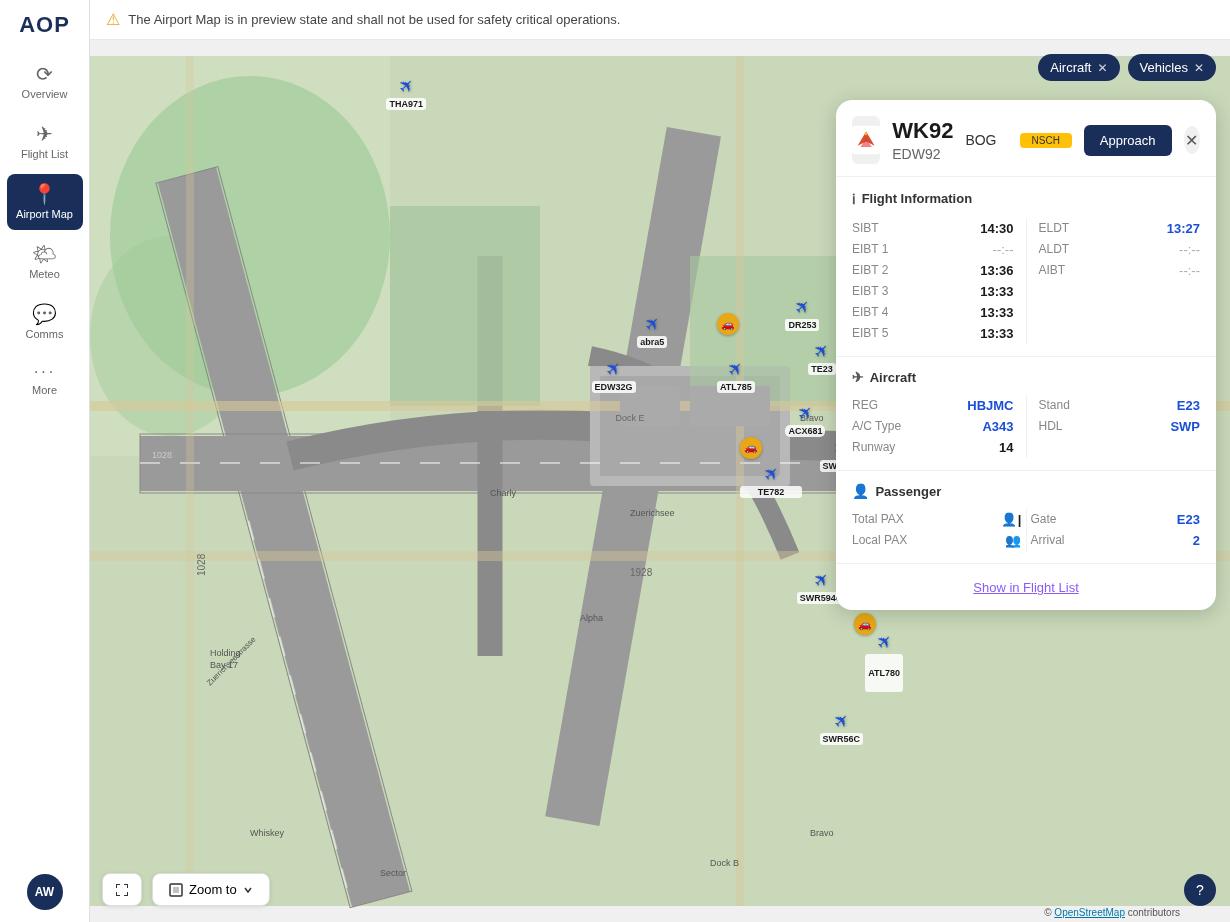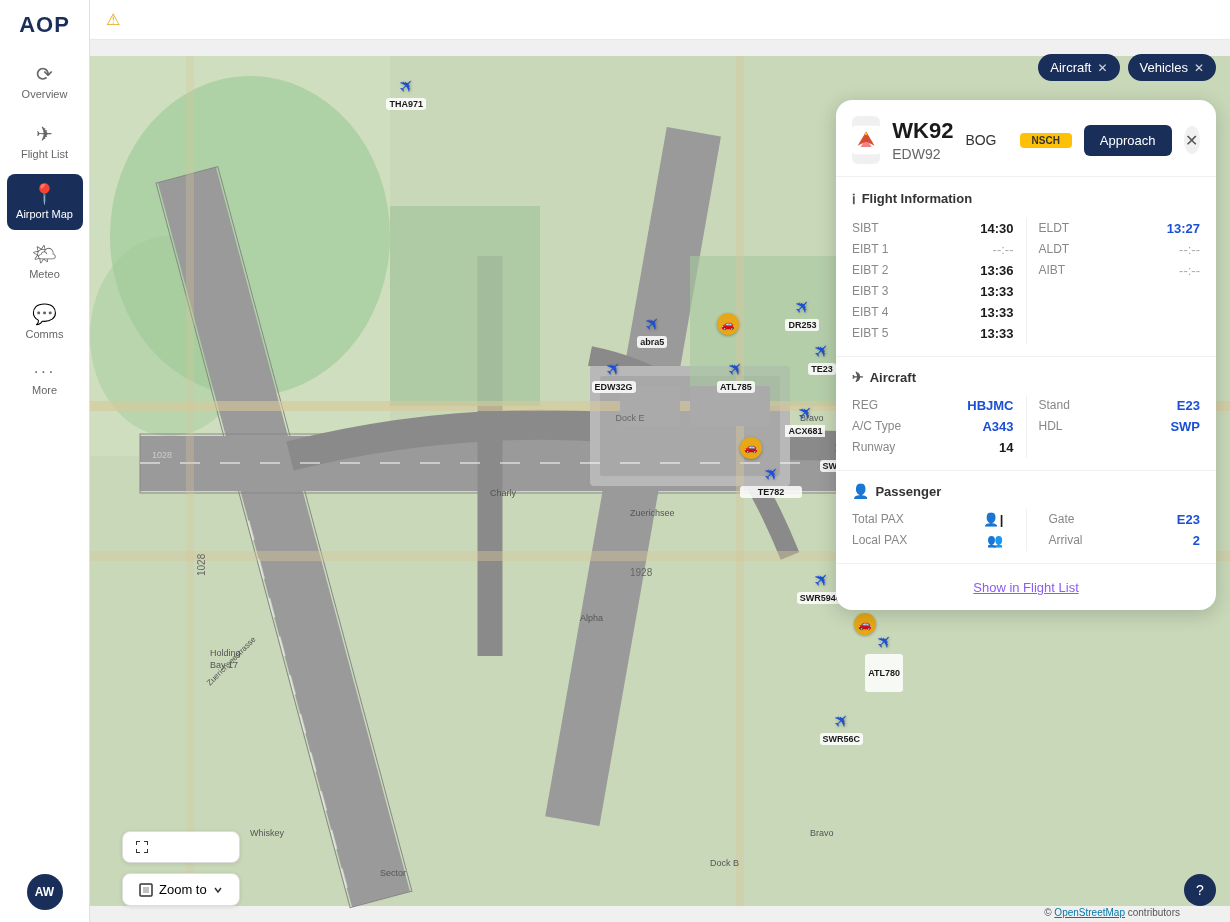--- a/index.html
+++ b/index.html
@@ -131,25 +131,24 @@
       position: absolute;
       top: 0; left: 0;
       width: 100%;
       height: 100%;
     }
 
     
     .map-controls-bottom {
       position: absolute;
       bottom: 16px;
-      left: 32px;
+      left: 12px;
       display: flex;
       gap: 10px;
       z-index: 20;
-      flex-direction: column;
     }
     .ctrl-btn {
       background: #fff;
       border: 1px solid #ddd;
       border-radius: 8px;
       padding: 8px 12px;
       font-size: 13px;
       cursor: pointer;
       display: flex;
       align-items: center;
@@ -235,21 +234,21 @@
       display: flex;
       align-items: center;
       gap: 23px;
       font-size: 14px;
       color: #333;
     }
     .nsch-badge {
       background: #ffc107;
       color: #333;
       font-size: 10px;
-      font-weight: 700;
+      font-weight: 400;
       padding: 2px 12px;
       border-radius: 4px;
     }
     .approach-btn {
       background: #1a2e5a;
       color: #fff;
       border: none;
       border-radius: 6px;
       padding: 8px 16px;
       font-size: 13px;
@@ -340,20 +339,21 @@
     <span class="nav-label">More</span>
   </div>
 
   <div class="user-avatar">AW</div>
 </div>
 
 <div class="main-area">
 
   <div class="warning-bar">
     <span class="warning-icon">⚠</span>
+    <span>The Airport Map is in preview state and shall not be used for safety critical operations.</span>
   </div>
 
   <div class="map-container">
 
     <svg class="map-svg" viewBox="0 0 1140 850" xmlns="http://www.w3.org/2000/svg">
 
       <rect width="1140" height="850" fill="#b8d4a8"></rect>
 
       <rect x="0" y="0" width="1140" height="850" fill="#c8d8b8"></rect>
 
@@ -434,21 +434,21 @@
         <div style="position: absolute; left: 48%; top: 31%; display: flex; flex-direction: column; align-items: center; cursor: pointer; pointer-events: auto;">
       <span style="font-size:18px;color:#1a4fd6;display:inline-block;transform:rotate(-45deg);text-shadow:0 1px 3px rgba(0,0,0,0.3);">✈</span>
       <span style="font-size:9px;font-weight:600;color:#1a1a1a;background:rgba(255,255,255,0.85);padding:1px 3px;border-radius:3px;margin-top:1px;white-space:nowrap;">abra5</span>
     </div>
         <div style="position: absolute; left: 55%; top: 36%; display: flex; flex-direction: column; align-items: center; cursor: pointer; pointer-events: auto;">
       <span style="font-size:18px;color:#1a4fd6;display:inline-block;transform:rotate(-45deg);text-shadow:0 1px 3px rgba(0,0,0,0.3);">✈</span>
       <span style="font-size:9px;font-weight:600;color:#1a1a1a;background:rgba(255,255,255,0.85);padding:1px 3px;border-radius:3px;margin-top:1px;white-space:nowrap;">ATL785</span>
     </div>
         <div style="position: absolute; left: 61%; top: 41%; display: flex; flex-direction: column; align-items: center; cursor: pointer; pointer-events: auto;">
       <span style="font-size:18px;color:#1a4fd6;display:inline-block;transform:rotate(-45deg);text-shadow:0 1px 3px rgba(0,0,0,0.3);">✈</span>
-      <span style="font-size:9px;font-weight:600;color:#1a1a1a;background:rgba(255,255,255,0.85);padding:1px 3px;border-radius:0;margin-top:1px;white-space:nowrap;">ACX681</span>
+      <span style="font-size:9px;font-weight:600;color:#1a1a1a;background:rgba(255,255,255,0.85);padding:1px 3px;border-radius:5px;margin-top:1px;white-space:nowrap;">ACX681</span>
     </div>
         <div style="position: absolute; left: 64%; top: 45%; display: flex; flex-direction: column; align-items: center; cursor: pointer; pointer-events: auto;">
       <span style="font-size:18px;color:#1a4fd6;display:inline-block;transform:rotate(-45deg);text-shadow:0 1px 3px rgba(0,0,0,0.3);">✈</span>
       <span style="font-size:9px;font-weight:600;color:#1a1a1a;background:rgba(255,255,255,0.85);padding:1px 3px;border-radius:3px;margin-top:1px;white-space:nowrap;">SWR14V</span>
     </div>
         <div style="position: absolute; left: 57%; top: 48%; display: flex; flex-direction: column; align-items: center; cursor: pointer; pointer-events: auto;">
       <span style="font-size:18px;color:#1a4fd6;display:inline-block;transform:rotate(-45deg);text-shadow:0 1px 3px rgba(0,0,0,0.3);">✈</span>
       <span style="font-size:9px;font-weight:600;color:#1a1a1a;background:rgba(255,255,255,0.85);padding:1px 18px;border-radius:3px;margin-top:1px;white-space:nowrap;">TE782</span>
     </div>
         <div style="position: absolute; left: 62%; top: 60%; display: flex; flex-direction: column; align-items: center; cursor: pointer; pointer-events: auto;">
@@ -590,21 +590,21 @@
             </div>
           </div>
         </div>
       </div>
 
       <div class="panel-section">
         <div class="section-title">
           <span class="section-icon">👤</span>
           <span>Passenger</span>
         </div>
-        <div style="display:grid;grid-template-columns:1fr 1px 1fr;gap:0 22px;">
+        <div style="display:grid;grid-template-columns:1fr 1px 1fr;gap:0 4px;">
           <div>
             <div class="flight-row">
               <span class="fl-label">Total PAX</span>
               <span class="fl-value">👤|</span>
             </div>
             <div class="flight-row">
               <span class="fl-label">Local PAX</span>
               <span class="fl-value">👥</span>
             </div>
           </div>

